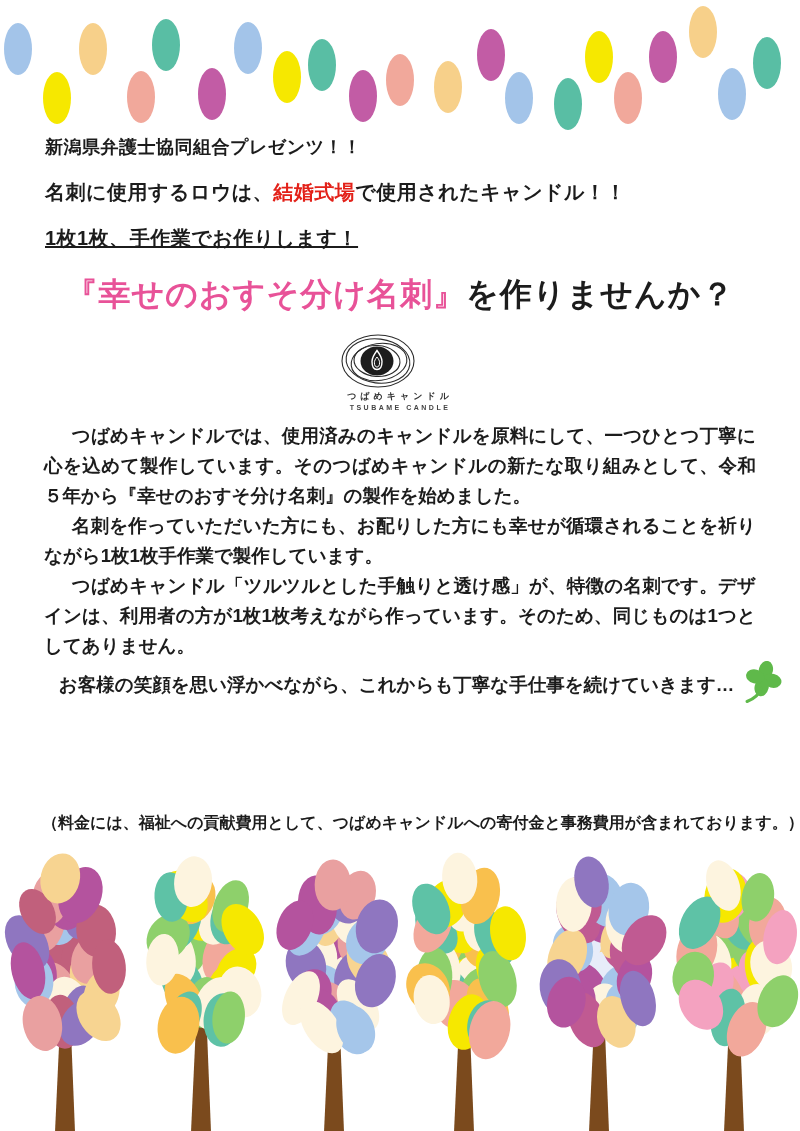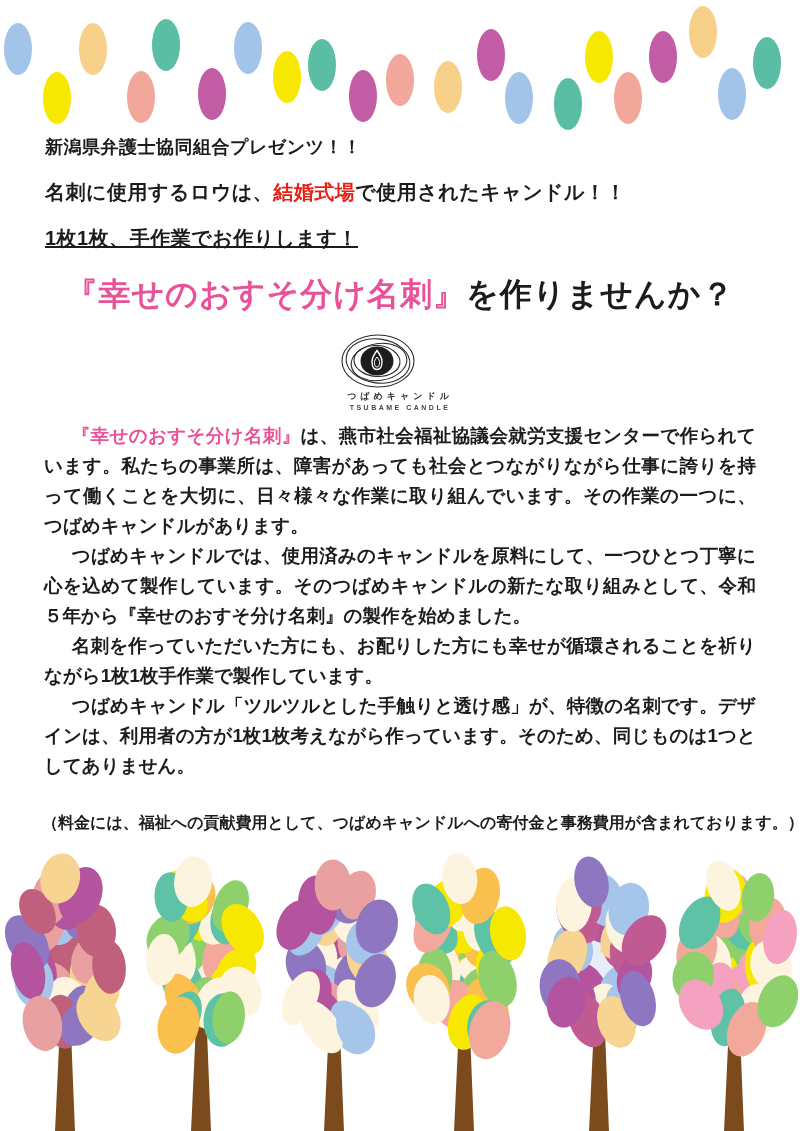--- a/index.html
+++ b/index.html
@@ -77,24 +77,32 @@
       </g>
       <ellipse cx="57" cy="29" rx="16.5" ry="14.5" fill="#1d1d1d"></ellipse>
       <path d="M57 18.5 C60 22.5 62 25.5 62 29.5 C62 34.5 60 37.5 57 37.5 C54 37.5 52 34.5 52 29.5 C52 25.5 54 22.5 57 18.5 Z" fill="none" stroke="#ffffff" stroke-width="1.4"></path>
       <path d="M57 25 C58.6 27 59.6 28.7 59.6 30.8 C59.6 33.5 58.5 35 57 35 C55.5 35 54.4 33.5 54.4 30.8 C54.4 28.7 55.4 27 57 25 Z" fill="none" stroke="#ffffff" stroke-width="1"></path>
     </svg>
     <div class="logo-jp">つばめキャンドル</div>
     <div class="logo-en">TSUBAME CANDLE</div>
   </div>
 
   <div class="bodytext">
-    <p><span class="pink">『幸せのおすそ分け名刺』</span><span>は、燕市社会福祉協議会就労支援センターで作られています。私たちの事業所は、障害があっても社会とつながりながら仕事に誇りを持って働くことを大切に、日々様々な作業に取り組んでいます。その作業の一つに、つばめキャンドルがあります。</span></p>
     <p>つばめキャンドルでは、使用済みのキャンドルを原料にして、一つひとつ丁寧に心を込めて製作しています。そのつばめキャンドルの新たな取り組みとして、令和５年から『幸せのおすそ分け名刺』の製作を始めました。</p>
     <p>名刺を作っていただいた方にも、お配りした方にも幸せが循環されることを祈りながら1枚1枚手作業で製作しています。</p>
     <p>つばめキャンドル「ツルツルとした手触りと透け感」が、特徴の名刺です。デザインは、利用者の方が1枚1枚考えながら作っています。そのため、同じものは1つとしてありません。</p>
+    <p class="p5"><span>お客様の笑顔を思い浮かべながら、これからも丁寧な手仕事を続けていきます…</span><svg class="clover" width="44" height="44" viewBox="0 0 50 50">
+        <g transform="translate(27,20) rotate(14)" fill="var(--clover-green,#5fb94a)">
+          <ellipse cx="0" cy="-10" rx="8" ry="10.5"></ellipse>
+          <ellipse cx="10" cy="0" rx="10.5" ry="8"></ellipse>
+          <ellipse cx="0" cy="10" rx="8" ry="10.5"></ellipse>
+          <ellipse cx="-10" cy="0" rx="10.5" ry="8"></ellipse>
+        </g>
+        <path d="M24 31 Q21 41 8 46" stroke="var(--clover-green,#5fb94a)" stroke-width="3.5" fill="none" stroke-linecap="round"></path>
+      </svg></p>
   </div>
 
   <p class="note">（料金には、福祉への貢献費用として、つばめキャンドルへの寄付金と事務費用が含まれております。）</p>
 
   <svg class="trees-svg" width="800" height="286" viewBox="0 0 800 286">
       <g>
         <polygon points="55,286 62,135 69,135 75,286" fill="#7b4a1d"></polygon>
         <path d="M65 185 L34 92 M66 175 L94 88 M66 165 L54 55" stroke="#7b4a1d" stroke-width="5" stroke-linecap="round" fill="none"></path>
         <ellipse cx="69.64002351041944" cy="111.99736881374969" rx="20.233135125832632" ry="24.510799711570144" fill="#f7d491" transform="rotate(-29.7 69.6 112.0)"></ellipse>
         <ellipse cx="52.24397392323569" cy="114.6114273100454" rx="17.79651287617162" ry="26.130659313406795" fill="#f7d491" transform="rotate(20.1 52.2 114.6)"></ellipse>

